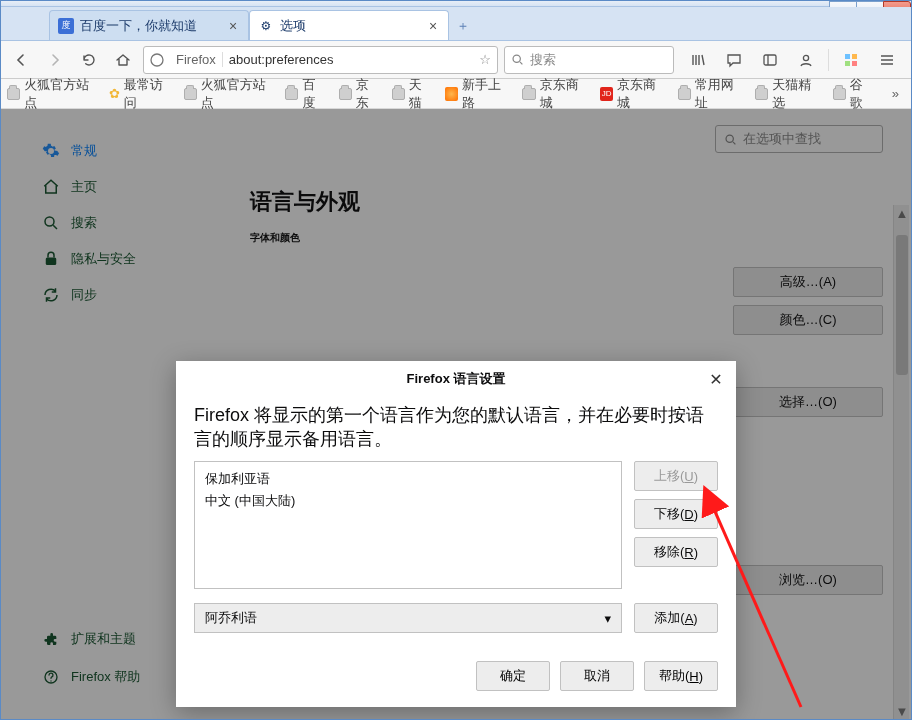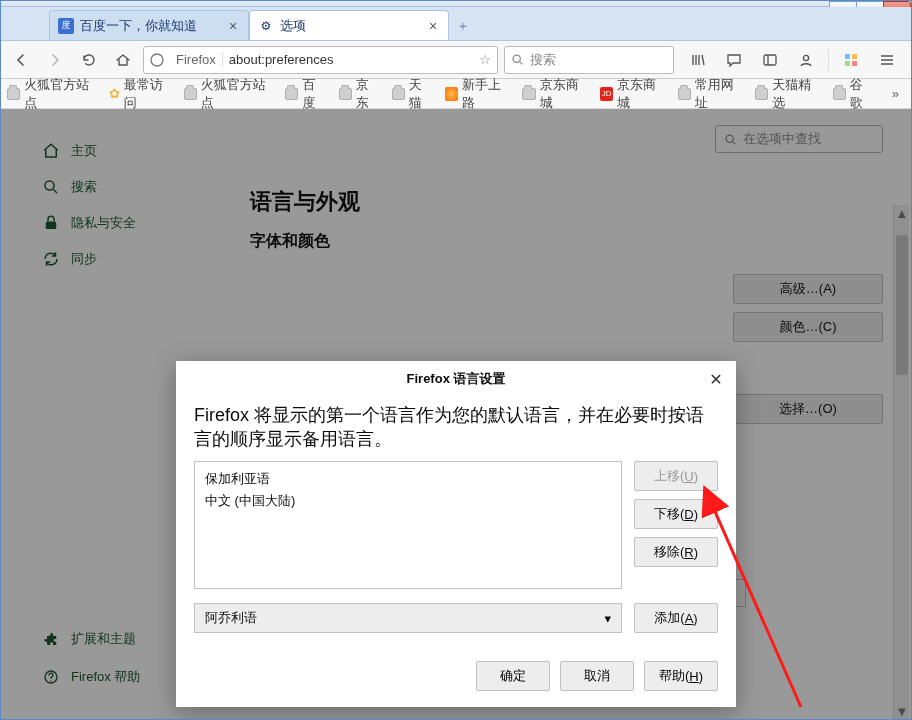--- a/index.html
+++ b/index.html
@@ -47,21 +47,21 @@
 .sidebar { width:225px; padding:24px 0 0 40px;}
 .cat { display:flex; align-items:center; gap:10px; height:36px; color:#14532d; cursor:pointer;}
 .cat.active { color:#0a84ff; font-weight:500;}
 .cat .caticon { width:20px; height:20px; display:flex; align-items:center; justify-content:center;}
 .sidebar-bottom { position:absolute; bottom:28px; left:40px; display:flex; flex-direction:column; gap:10px; color:#333;}
 .sidebar-bottom .cat{height:28px;}
 
 .main { flex:1; padding:20px 28px 0 24px; color:#0c0c0d;}
 .prefsearch { float:right; width:168px; height:28px; border:1px solid #b1b1b1; border-radius:3px; display:flex; align-items:center; padding:0 8px; color:#888; gap:6px; margin-top:-4px;}
 .h1 { font-size:22px; font-weight:600; margin:58px 0 14px;}
-.h2 { font-size:16px; font-weight:700; margin:8px 0 12px;}
+.h2 { font-size:10px; font-weight:700; margin:8px 0 12px;}
 .side-btn { width:150px; height:30px; border:1px solid #c1c1c1; background:#ededed; display:flex; align-items:center; justify-content:center; border-radius:2px; margin-bottom:8px; float:right; clear:right;}
 .row { display:flex; align-items:center; gap:10px; margin:8px 0;}
 .radio { width:14px; height:14px; border:1px solid #888; border-radius:50%; display:inline-flex; align-items:center; justify-content:center;}
 .radio.checked::after{content:"";width:6px;height:6px;border-radius:50%;background:#0a84ff;}
 .dl-path { flex:1; max-width:380px; height:28px; border:1px solid #c1c1c1; background:#fff; display:flex; align-items:center; padding:0 6px; gap:6px; color:#555;}
 
 
 .vscroll { position:absolute; right:2px; top:96px; bottom:0; width:16px; background:#f0f0f0; border-left:1px solid #dcdcdc;}
 .vscroll .thumb { position:absolute; top:30px; left:2px; width:12px; height:140px; background:#c8c8c8; border-radius:3px;}
 .vscroll .arrow { position:absolute; left:0; width:16px; height:16px; display:flex; align-items:center; justify-content:center; color:#777;}
@@ -242,20 +242,28 @@
       </span>
       <span class="bm-item">
         <span class="folder-icon"></span>
         <span>谷歌</span>
       </span>
       <span class="chev">»</span>
   </div>
 
   <div class="content">
     <div class="sidebar" id="sidebar">
+        <div class="cat active">
+          <span class="caticon">
+            <svg width="18" height="18" viewBox="0 0 24 24">
+              <path fill="currentColor" d="M12 8a4 4 0 1 0 0 8 4 4 0 0 0 0-8zm9 4a7 7 0 0 1-.1 1.2l2 1.6-2 3.4-2.4-1a7 7 0 0 1-2 .1l-.4 2.6h-4l-.4-2.6a7 7 0 0 1-2-1.2l-2.4 1-2-3.4 2-1.6A7 7 0 0 1 3 12l-.1-1.2-2-1.6 2-3.4 2.4 1A7 7 0 0 1 7.3 5l.4-2.6h4l.4 2.6c.7.2 1.4.6 2 1.2l2.4-1 2 3.4-2 1.6c.1.4.1.8.1 1.2z" opacity=".9"></path>
+            </svg>
+          </span>
+          <span>常规</span>
+        </div>
         <div class="cat">
           <span class="caticon">
             <svg width="18" height="18" viewBox="0 0 24 24">
               <path fill="none" stroke="currentColor" stroke-width="2" d="M3 11l9-8 9 8M5 10v10h14V10"></path>
             </svg>
           </span>
           <span>主页</span>
         </div>
         <div class="cat">
           <span class="caticon">
@@ -305,20 +313,23 @@
         </div>
       <div style="height:120px"></div>
       <div class="side-btn">
           <span>选择…(O)</span>
         </div>
 
       <div style="clear:both;height:70px"></div>
       <div class="h1" style="margin-top:0">文件与应用程序</div>
       <div class="h2">下载</div>
 
+      <div class="side-btn" style="margin-top:0">
+          <span>浏览…(O)</span>
+        </div>
 
       <div class="row">
         <span class="radio checked"></span>
         <span><span></span>保存文件至(<u>V</u>)</span>
         <div class="dl-path">
           <span class="folder-icon"></span>
           <span>下载</span>
         </div>
       </div>
       <div class="row">

